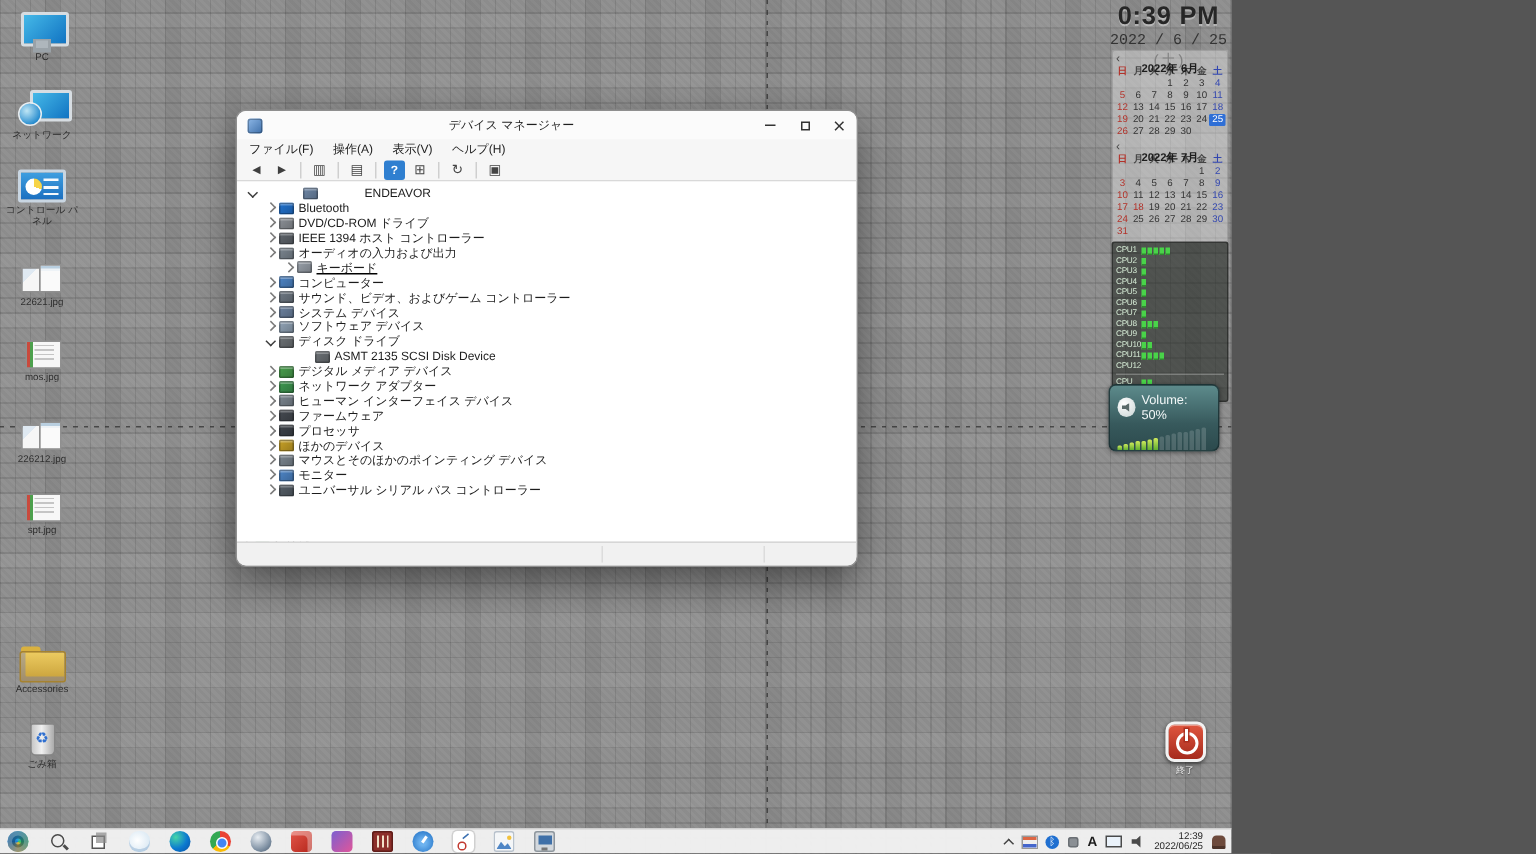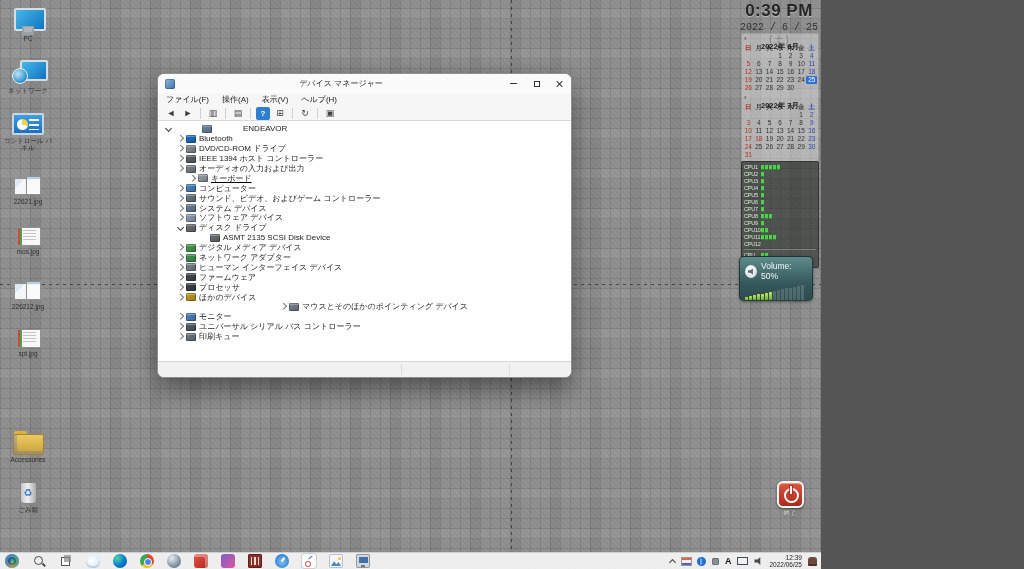--- a/index.html
+++ b/index.html
@@ -612,39 +612,34 @@
         <div class="trow" style="padding-left: 18px;">
           <span class="chev closed"></span>
           <span class="ticon" style="background: linear-gradient(135deg, rgb(62, 67, 74), rgba(0, 0, 0, 0.25)), rgb(62, 67, 74);"></span>
           <span class="tlabel">プロセッサ</span>
         </div>
         <div class="trow" style="padding-left: 18px;">
           <span class="chev closed"></span>
           <span class="ticon" style="background: linear-gradient(135deg, rgb(201, 162, 39), rgba(0, 0, 0, 0.25)), rgb(201, 162, 39);"></span>
           <span class="tlabel">ほかのデバイス</span>
         </div>
-        <div class="trow" style="padding-left: 18px; justify-content: center;">
+        <div class="trow" style="padding-left: 18px;">
           <span class="chev closed"></span>
           <span class="ticon" style="background: linear-gradient(135deg, rgb(124, 135, 145), rgba(0, 0, 0, 0.25)), rgb(124, 135, 145);"></span>
           <span class="tlabel">マウスとそのほかのポインティング デバイス</span>
         </div>
         <div class="trow" style="padding-left: 18px;">
           <span class="chev closed"></span>
           <span class="ticon" style="background: linear-gradient(135deg, rgb(78, 134, 200), rgba(0, 0, 0, 0.25)), rgb(78, 134, 200);"></span>
           <span class="tlabel">モニター</span>
         </div>
         <div class="trow" style="padding-left: 18px;">
           <span class="chev closed"></span>
           <span class="ticon" style="background: linear-gradient(135deg, rgb(86, 95, 104), rgba(0, 0, 0, 0.25)), rgb(86, 95, 104);"></span>
           <span class="tlabel">ユニバーサル シリアル バス コントローラー</span>
-        </div>
-        <div class="trow" style="padding-left: 18px;">
-          <span class="chev closed"></span>
-          <span class="ticon" style="background: linear-gradient(135deg, rgb(112, 122, 133), rgba(0, 0, 0, 0.25)), rgb(112, 122, 133);"></span>
-          <span class="tlabel">印刷キュー</span>
         </div>
         <div class="trow" style="padding-left: 2px; margin-top: 28px;">
           <span class="chev closed"></span>
           <span class="ticon" style="background: linear-gradient(135deg, rgb(63, 154, 82), rgba(0, 0, 0, 0.25)), rgb(63, 154, 82);"></span>
           <span class="tlabel">記憶域コントローラー</span>
         </div>
       </div>
     <div id="dm-statusbar">
       <span class="status-sep" style="left:243px"></span>
       <span class="status-sep" style="left:351px"></span>

